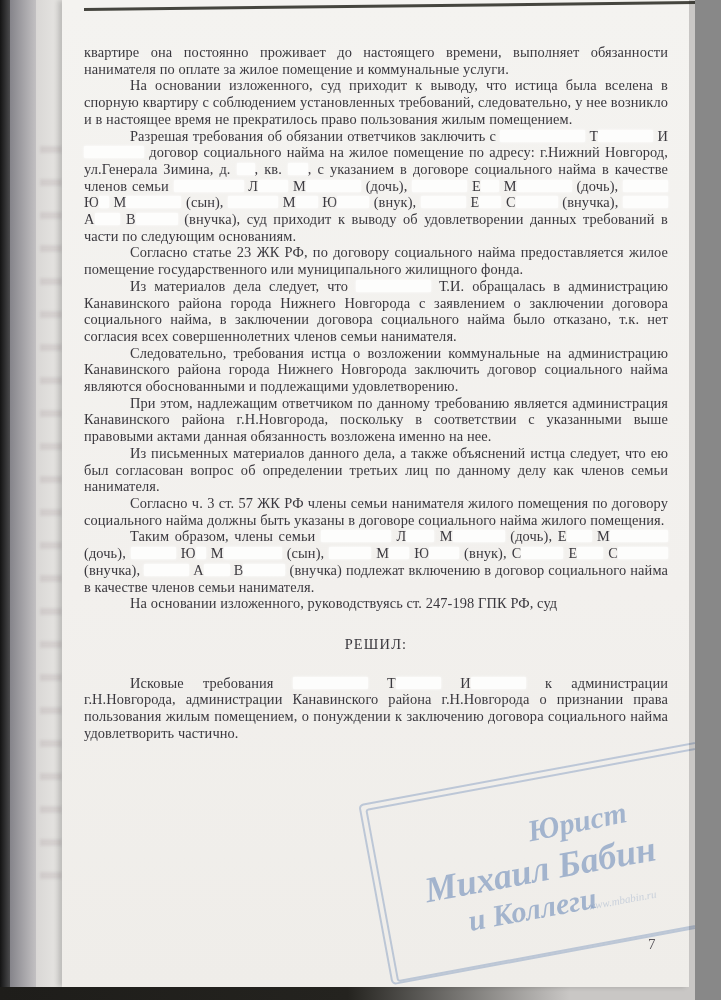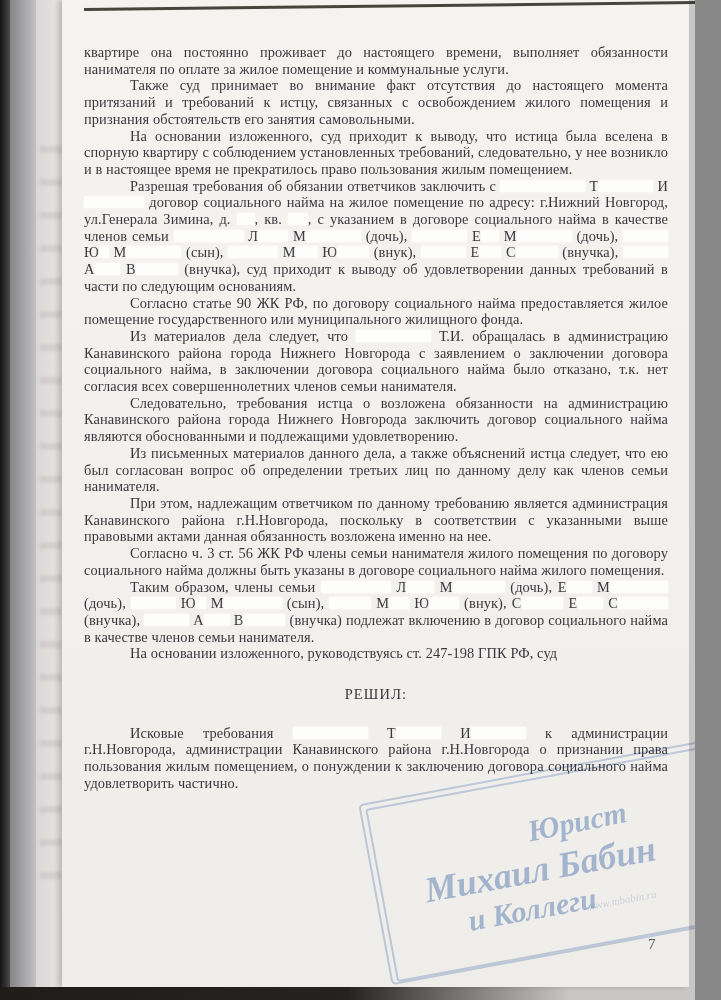--- a/index.html
+++ b/index.html
@@ -62,29 +62,28 @@
   </div>
 
   <div class="main-page"></div>
 
   <div class="top-line"></div>
   <div class="right-crease"></div>
   <div class="right-edge"></div>
 
   <div class="text-block">
       <p class="para">квартире она постоянно проживает до настоящего времени, выполняет обязанности нанимателя по оплате за жилое помещение и коммунальные услуги.</p>
-      <p class="para indent">Также суд принимает во внимание факт отсутствия до настоящего момента притязаний и требований к истцу, связанных с освобождением жилого помещения и признания обстоятельств его занятия самовольными.</p>
       <p class="para indent">На основании изложенного, суд приходит к выводу, что истица была вселена в спорную квартиру с соблюдением установленных требований, следовательно, у нее возникло и в настоящее время не прекратилось право пользования жилым помещением.</p>
       <p class="para indent">Разрешая требования об обязании ответчиков заключить с <span class="redact" style="width: 85px;"></span> Т<span class="redact" style="width: 55px;"></span> И<span class="redact" style="width: 60px;"></span> договор социального найма на жилое помещение по адресу: г.Нижний Новгород, ул.Генерала Зимина, д. <span class="redact" style="width: 18px;"></span>, кв. <span class="redact" style="width: 20px;"></span>, с указанием в договоре социального найма в качестве членов семьи <span class="redact" style="width: 70px;"></span> Л<span class="redact" style="width: 30px;"></span> М<span class="redact" style="width: 55px;"></span> (дочь), <span class="redact" style="width: 55px;"></span> Е<span class="redact" style="width: 18px;"></span> М<span class="redact" style="width: 55px;"></span> (дочь), <span class="redact" style="width: 45px;"></span> Ю<span class="redact" style="width: 10px;"></span> М<span class="redact" style="width: 55px;"></span> (сын), <span class="redact" style="width: 50px;"></span> М<span class="redact" style="width: 22px;"></span> Ю<span class="redact" style="width: 32px;"></span> (внук), <span class="redact" style="width: 45px;"></span> Е<span class="redact" style="width: 22px;"></span> С<span class="redact" style="width: 42px;"></span> (внучка), <span class="redact" style="width: 45px;"></span> А<span class="redact" style="width: 25px;"></span> В<span class="redact" style="width: 42px;"></span> (внучка), суд приходит к выводу об удовлетворении данных требований в части по следующим основаниям.</p>
-      <p class="para indent">Согласно статье 90 ЖК РФ, по договору социального найма предоставляется жилое помещение государственного или муниципального жилищного фонда.</p>
+      <p class="para indent">Согласно статье 23 ЖК РФ, по договору социального найма предоставляется жилое помещение государственного или муниципального жилищного фонда.</p>
       <p class="para indent">Из материалов дела следует, что <span class="redact" style="width: 75px;"></span> Т.И. обращалась в администрацию Канавинского района города Нижнего Новгорода с заявлением о заключении договора социального найма, в заключении договора социального найма было отказано, т.к. нет согласия всех совершеннолетних членов семьи нанимателя.</p>
-      <p class="para indent">Следовательно, требования истца о возложена обязанности на администрацию Канавинского района города Нижнего Новгорода заключить договор социального найма являются обоснованными и подлежащими удовлетворению.</p>
+      <p class="para indent">Следовательно, требования истца о возложении коммунальные на администрацию Канавинского района города Нижнего Новгорода заключить договор социального найма являются обоснованными и подлежащими удовлетворению.</p>
+      <p class="para indent">При этом, надлежащим ответчиком по данному требованию является администрация Канавинского района г.Н.Новгорода, поскольку в соответствии с указанными выше правовыми актами данная обязанность возложена именно на нее.</p>
       <p class="para indent">Из письменных материалов данного дела, а также объяснений истца следует, что ею был согласован вопрос об определении третьих лиц по данному делу как членов семьи нанимателя.</p>
-      <p class="para indent">При этом, надлежащим ответчиком по данному требованию является администрация Канавинского района г.Н.Новгорода, поскольку в соответствии с указанными выше правовыми актами данная обязанность возложена именно на нее.</p>
-      <p class="para indent">Согласно ч. 3 ст. 56 ЖК РФ члены семьи нанимателя жилого помещения по договору социального найма должны быть указаны в договоре социального найма жилого помещения.</p>
+      <p class="para indent">Согласно ч. 3 ст. 57 ЖК РФ члены семьи нанимателя жилого помещения по договору социального найма должны быть указаны в договоре социального найма жилого помещения.</p>
       <p class="para indent">Таким образом, члены семьи <span class="redact" style="width: 70px;"></span> Л<span class="redact" style="width: 28px;"></span> М<span class="redact" style="width: 52px;"></span> (дочь), Е<span class="redact" style="width: 25px;"></span> М<span class="redact" style="width: 58px;"></span> (дочь), <span class="redact" style="width: 45px;"></span> Ю<span class="redact" style="width: 10px;"></span> М<span class="redact" style="width: 58px;"></span> (сын), <span class="redact" style="width: 42px;"></span> М<span class="redact" style="width: 20px;"></span> Ю<span class="redact" style="width: 30px;"></span> (внук), С<span class="redact" style="width: 42px;"></span> Е<span class="redact" style="width: 26px;"></span> С<span class="redact" style="width: 50px;"></span> (внучка), <span class="redact" style="width: 45px;"></span> А<span class="redact" style="width: 26px;"></span> В<span class="redact" style="width: 42px;"></span> (внучка) подлежат включению в договор социального найма в качестве членов семьи нанимателя.</p>
       <p class="para indent">На основании изложенного, руководствуясь ст. 247-198 ГПК РФ, суд</p>
       <p class="para center">РЕШИЛ:</p>
       <p class="para indent">Исковые требования <span class="redact" style="width: 75px;"></span> Т<span class="redact" style="width: 45px;"></span> И<span class="redact" style="width: 55px;"></span> к администрации г.Н.Новгорода, администрации Канавинского района г.Н.Новгорода о признании права пользования жилым помещением, о понуждении к заключению договора социального найма удовлетворить частично.</p>
     </div>
 
   <div class="stamp">
     <div class="stamp-inner">
       <div class="stamp-l1">Юрист</div>
       <div class="stamp-l2">Михаил Бабин</div>

